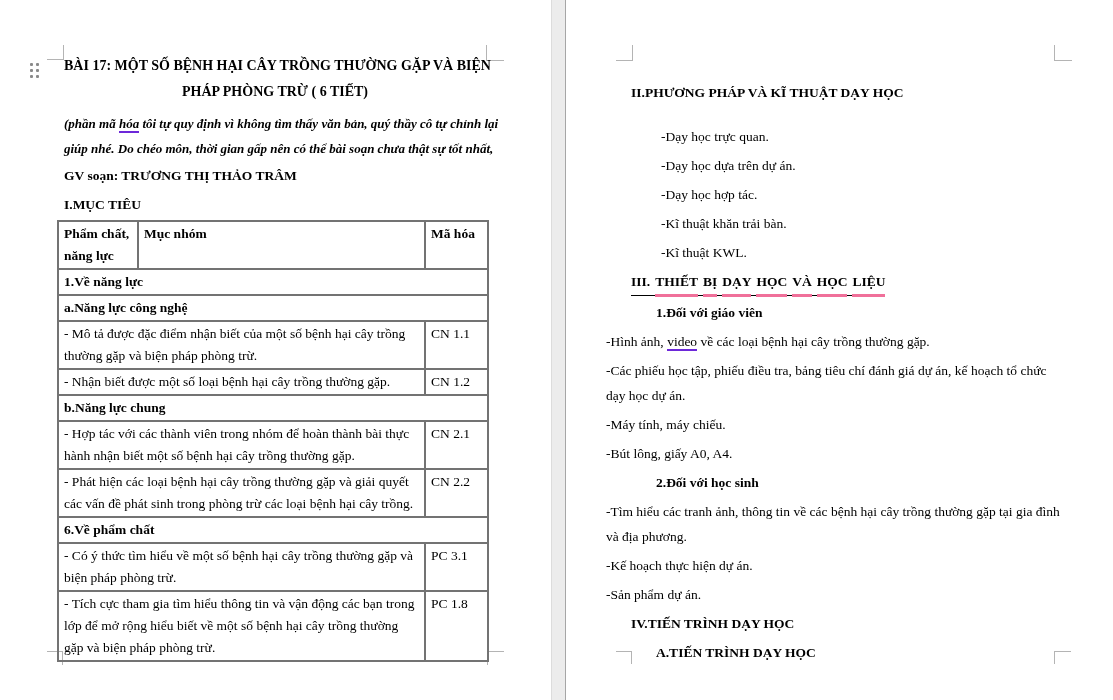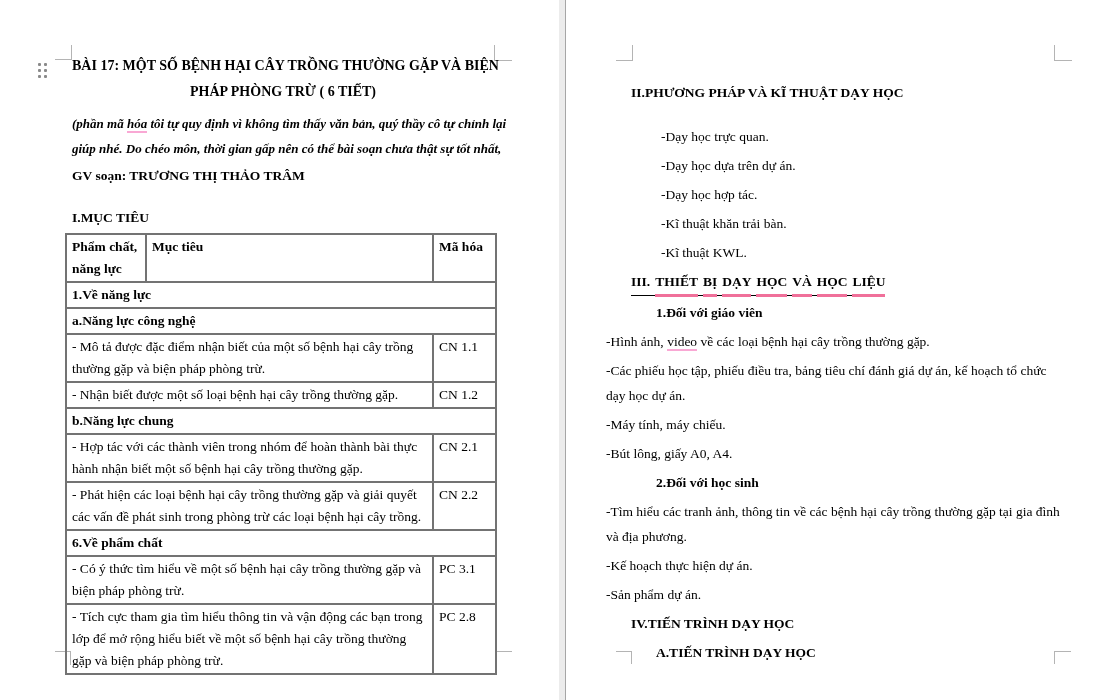--- a/index.html
+++ b/index.html
@@ -1,20 +1,20 @@
 <!DOCTYPE html>
 <html><head>
 <meta charset="utf-8">
 <style>
   * { margin:0; padding:0; box-sizing:border-box; }
   html,body { width:1113px; height:700px; overflow:hidden; background:#ffffff; }
   body { font-family:"Liberation Serif","DejaVu Serif",serif; color:#000; position:relative; }
 
   .page { position:absolute; top:0; height:700px; background:#fff; }
-  #page1 { left:8px; width:551px; }
+  #page1 { left:0; width:551px; }
   #page2 { left:566px; width:547px; }
 
   .page-gap { position:absolute; top:0; left:551px; width:15px; height:700px;
               background:#ececec; border-left:1px solid #dcdcdc; border-right:1px solid #a6a6a6; }
 
   
   .mark { position:absolute; }
   .mark.tl { border-right:1px solid #b4b4b4; border-bottom:1px solid #b4b4b4; }
   .mark.tr { border-left:1px solid #b4b4b4;  border-bottom:1px solid #b4b4b4; }
   .mark.bl { border-right:1px solid #b4b4b4; border-top:1px solid #b4b4b4; }
@@ -23,23 +23,23 @@
   
   .drag-handle { position:absolute; left:30px; top:63px; display:grid;
                  grid-template-columns:3px 3px; grid-auto-rows:3px; gap:3px; cursor:move; }
   .drag-handle i { background:#8a8a8a; border-radius:1px; }
 
   
   .p1-content { position:absolute; inset:0; padding:53px 65px 0 64px; }
   .doc-title { text-align:center; font-weight:bold; font-size:14px; line-height:26px; white-space:nowrap; }
   .note { margin-top:6px; font-weight:bold; font-style:italic; font-size:13px; line-height:25px; white-space:nowrap; }
   .gv-line { margin-top:4px; font-weight:bold; font-size:13.5px; line-height:22px; }
-  .sec-heading { margin-top:20px; font-weight:bold; font-size:13.5px; line-height:22px; }
+  .sec-heading { margin-top:7px; font-weight:bold; font-size:13.5px; line-height:22px; }
 
-  .misspelled { border-bottom:2px solid #f9a8d4; }
+  .misspelled { border-bottom:2px solid #6d28d9; }
 
   table.objectives { margin-top:4px; margin-left:-7px; width:430px; table-layout:fixed;
                      border-collapse:collapse; border:2px solid #000; font-size:13.5px; }
   table.objectives td { border:2px solid #737373; vertical-align:top; line-height:22px; padding:1px 4px 1px 5px; }
   td.header-cell, td.section-cell { font-weight:bold; }
 
   
   .p2-content { position:absolute; inset:0; padding:80px 52px 0 40px; font-size:13.5px; }
   .p2-content > div { line-height:25px; margin-bottom:4px; }
   .h-main { font-weight:bold; margin-left:25px; }
@@ -87,21 +87,21 @@
 
     <table class="objectives">
       <colgroup>
           <col style="width:80px">
           <col style="width:287px">
           <col style="width:63px">
         </colgroup>
       <tbody>
           <tr>
         <td class="header-cell">Phẩm chất, năng lực</td>
-        <td class="header-cell">Mục tiêu</td>
+        <td class="header-cell">Mục nhóm</td>
         <td class="header-cell">Mã hóa</td>
       </tr>
       <tr>
             <td colspan="3" class="section-cell">1.Về năng lực</td>
           </tr>
       <tr>
             <td colspan="3" class="section-cell">a.Năng lực công nghệ</td>
           </tr>
       <tr>
         <td colspan="2">- Mô tả được đặc điểm nhận biết của một số bệnh hại cây trồng thường gặp và biện pháp phòng trừ.</td>
@@ -124,21 +124,21 @@
       </tr>
       <tr>
             <td colspan="3" class="section-cell">6.Về phẩm chất</td>
           </tr>
       <tr>
         <td colspan="2">- Có ý thức tìm hiểu về một số bệnh hại cây trồng thường gặp và biện pháp phòng trừ.</td>
         <td>PC 3.1</td>
       </tr>
       <tr>
         <td colspan="2">- Tích cực tham gia tìm hiểu thông tin và vận động các bạn trong lớp để mở rộng hiểu biết về một số bệnh hại cây trồng thường gặp và biện pháp phòng trừ.</td>
-        <td>PC 2.8</td>
+        <td>PC 1.8</td>
       </tr>
     </tbody>
       </table>
   </div>
 </div>
 
 <div class="page" id="page2">
   <div class="mark tl" style="left:50px;top:45px;width:17px;height:16px;"></div>
   <div class="mark tr" style="left:488px;top:45px;width:18px;height:16px;"></div>
   <div class="mark bl" style="left:50px;top:651px;width:16px;height:13px;"></div>

